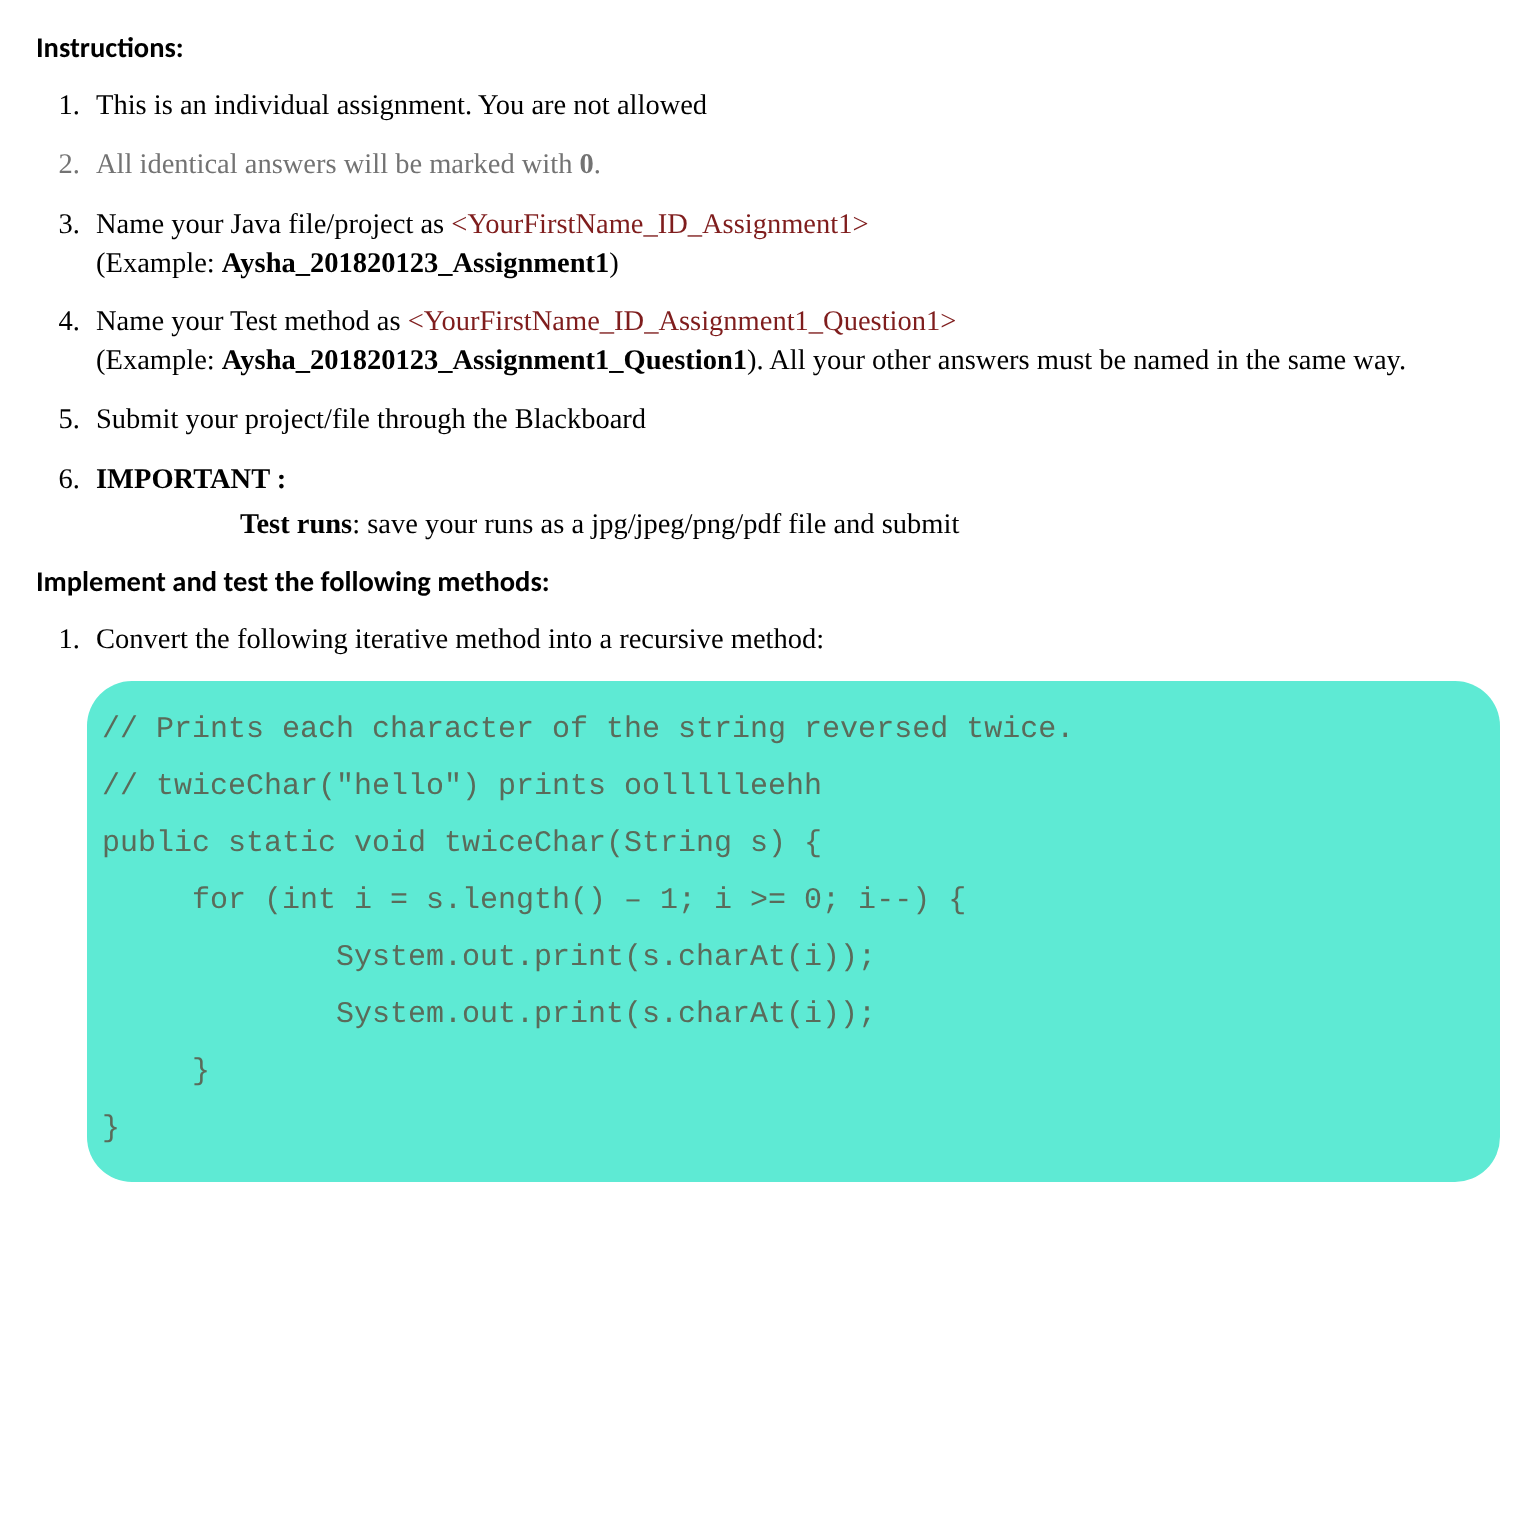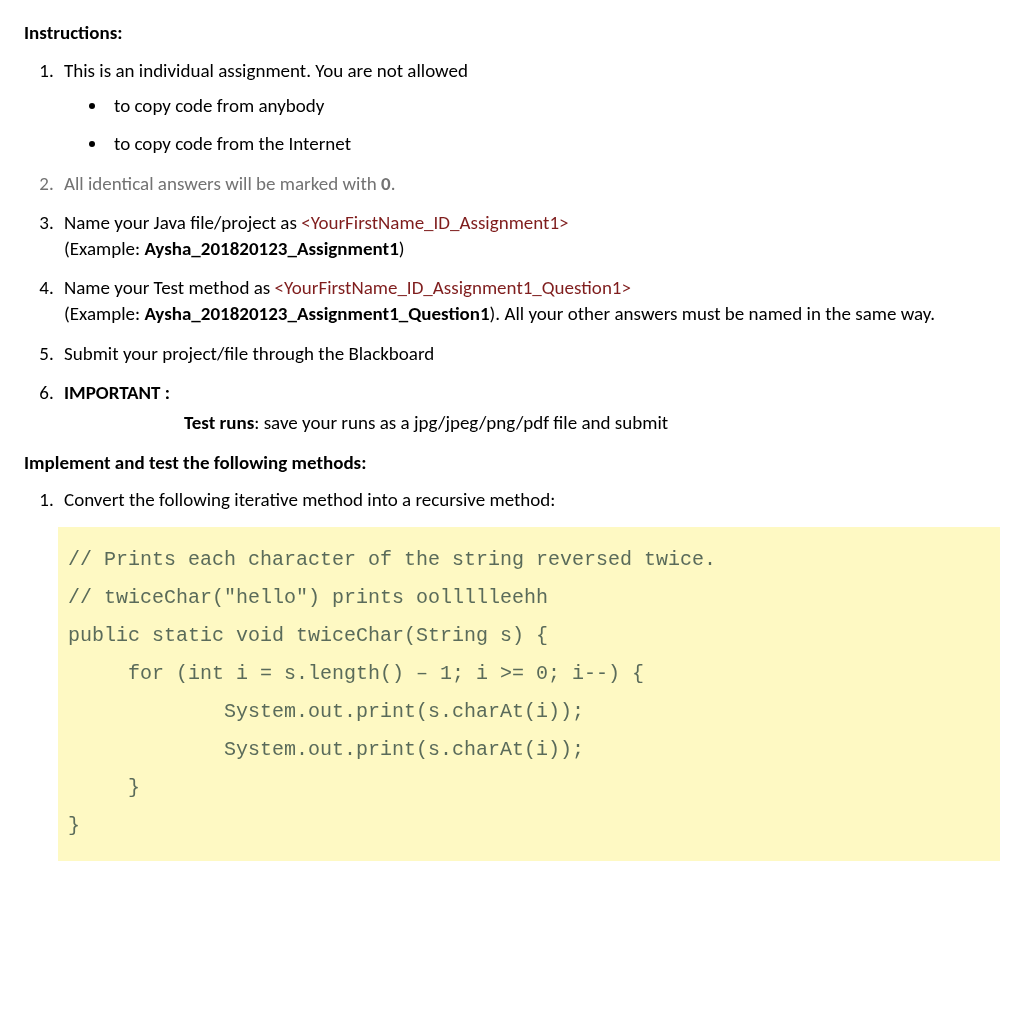--- a/index.html
+++ b/index.html
@@ -18,69 +18,67 @@
     margin-bottom: 12px;
   }
   ol.numbered {
     list-style: decimal;
     padding-left: 34px;
     margin: 0;
   }
   ol.numbered > li {
     margin-bottom: 14px;
     padding-left: 6px;
+    font-family: Liberation Serif, serif;
   }
   ul.bulleted {
     list-style: disc;
     padding-left: 44px;
     margin: 10px 0 0 0;
   }
   ul.bulleted > li {
     margin-bottom: 12px;
     padding-left: 6px;
   }
   .red-item {
     color: #737373;
   }
   .green-inline {
     color: #7f1d1d;
   }
   .bold {
     font-weight: bold;
   }
   .indent-block {
-    margin-left: 120px;
+    margin-left: 96px;
     margin-top: 4px;
   }
   .section2 {
   }
   .codebox {
-    background: #fef9c3;
+    background: #5eead4;
     font-family: "Courier New", monospace;
     font-size: 20px;
     color: #5a6b5a;
     padding: 14px 10px 16px 10px;
     margin-top: 14px;
     margin-left: 34px;
     line-height: 1.9;
     white-space: pre;
+    border-radius: 30px;
   }
 </style>
 </head>
 <body>
 
 <div class="heading">Instructions:</div>
 
 <ol class="numbered">
   <li>
     <span>This is an individual assignment. You are not allowed</span>
-    <ul class="bulleted">
-      <li>to copy code from anybody</li>
-      <li>to copy code from the Internet</li>
-    </ul>
   </li>
 
   <li class="red-item">
     <span>All identical answers will be marked with </span><span class="bold">0</span><span>.</span>
   </li>
 
   <li>
     <span>Name your Java file/project as </span><span class="green-inline">&lt;YourFirstName_ID_Assignment1&gt;</span><br>
     <span>(Example: </span><span class="bold">Aysha_201820123_Assignment1</span><span>)</span>
   </li>

